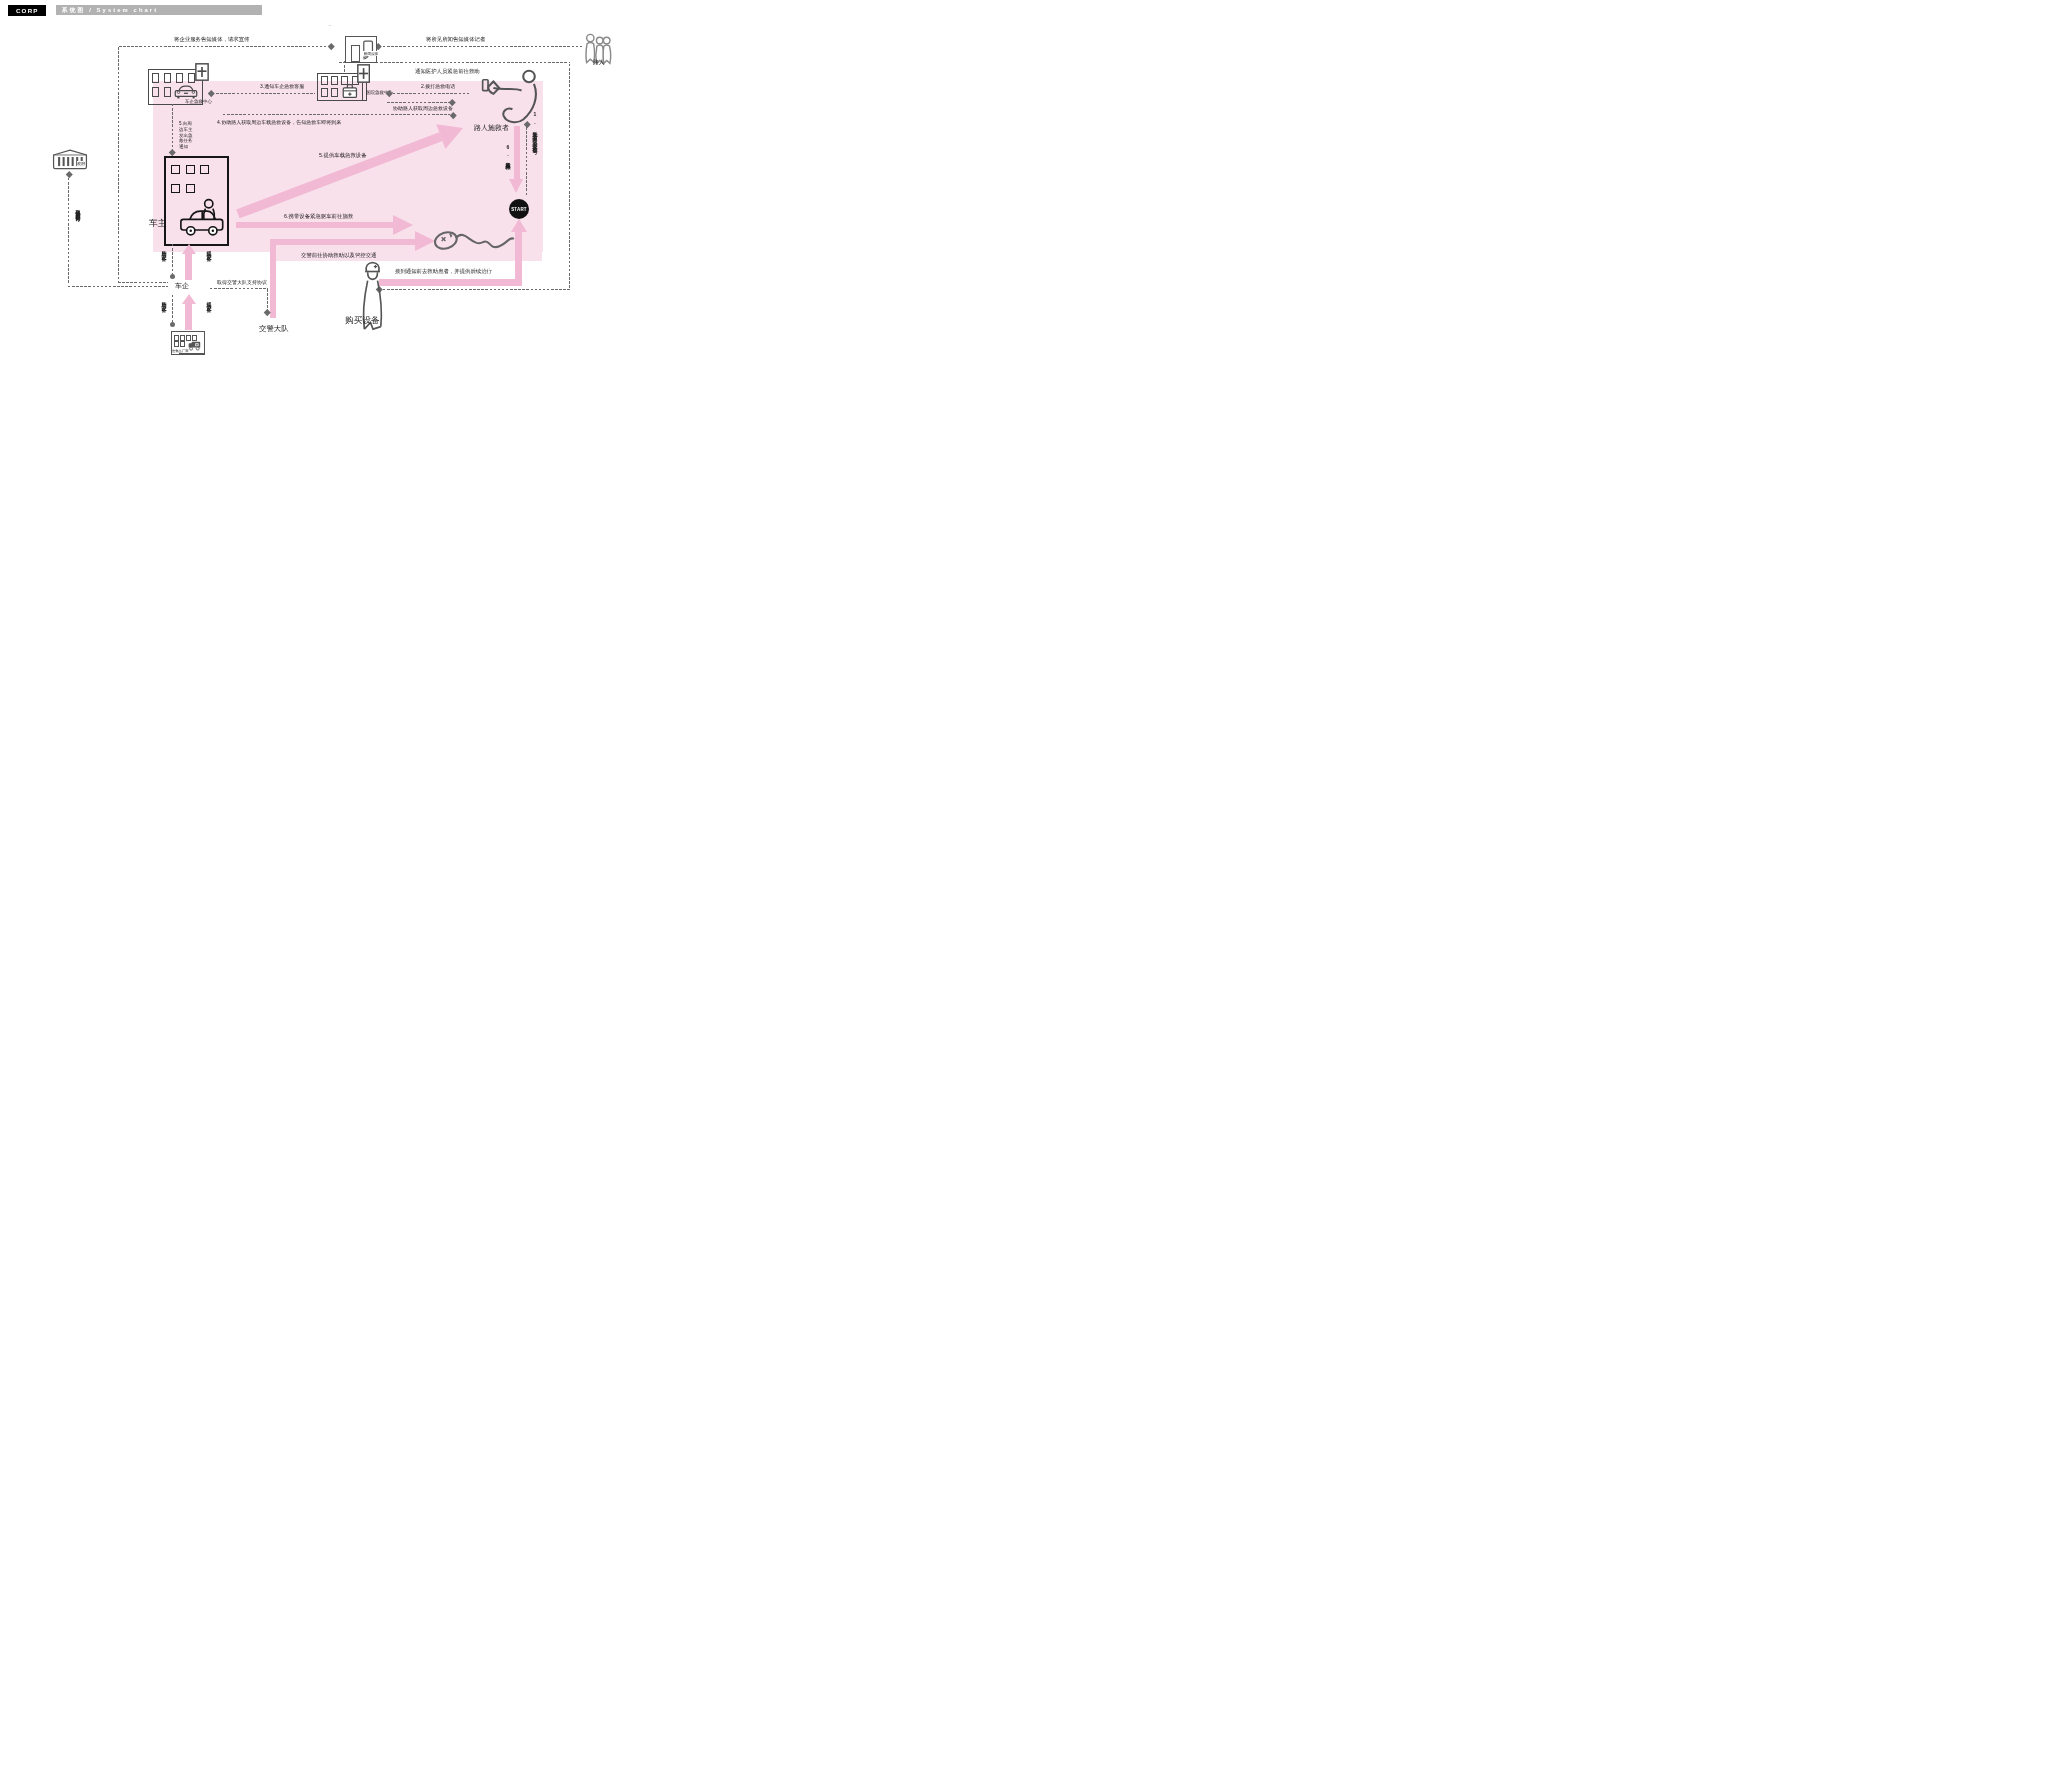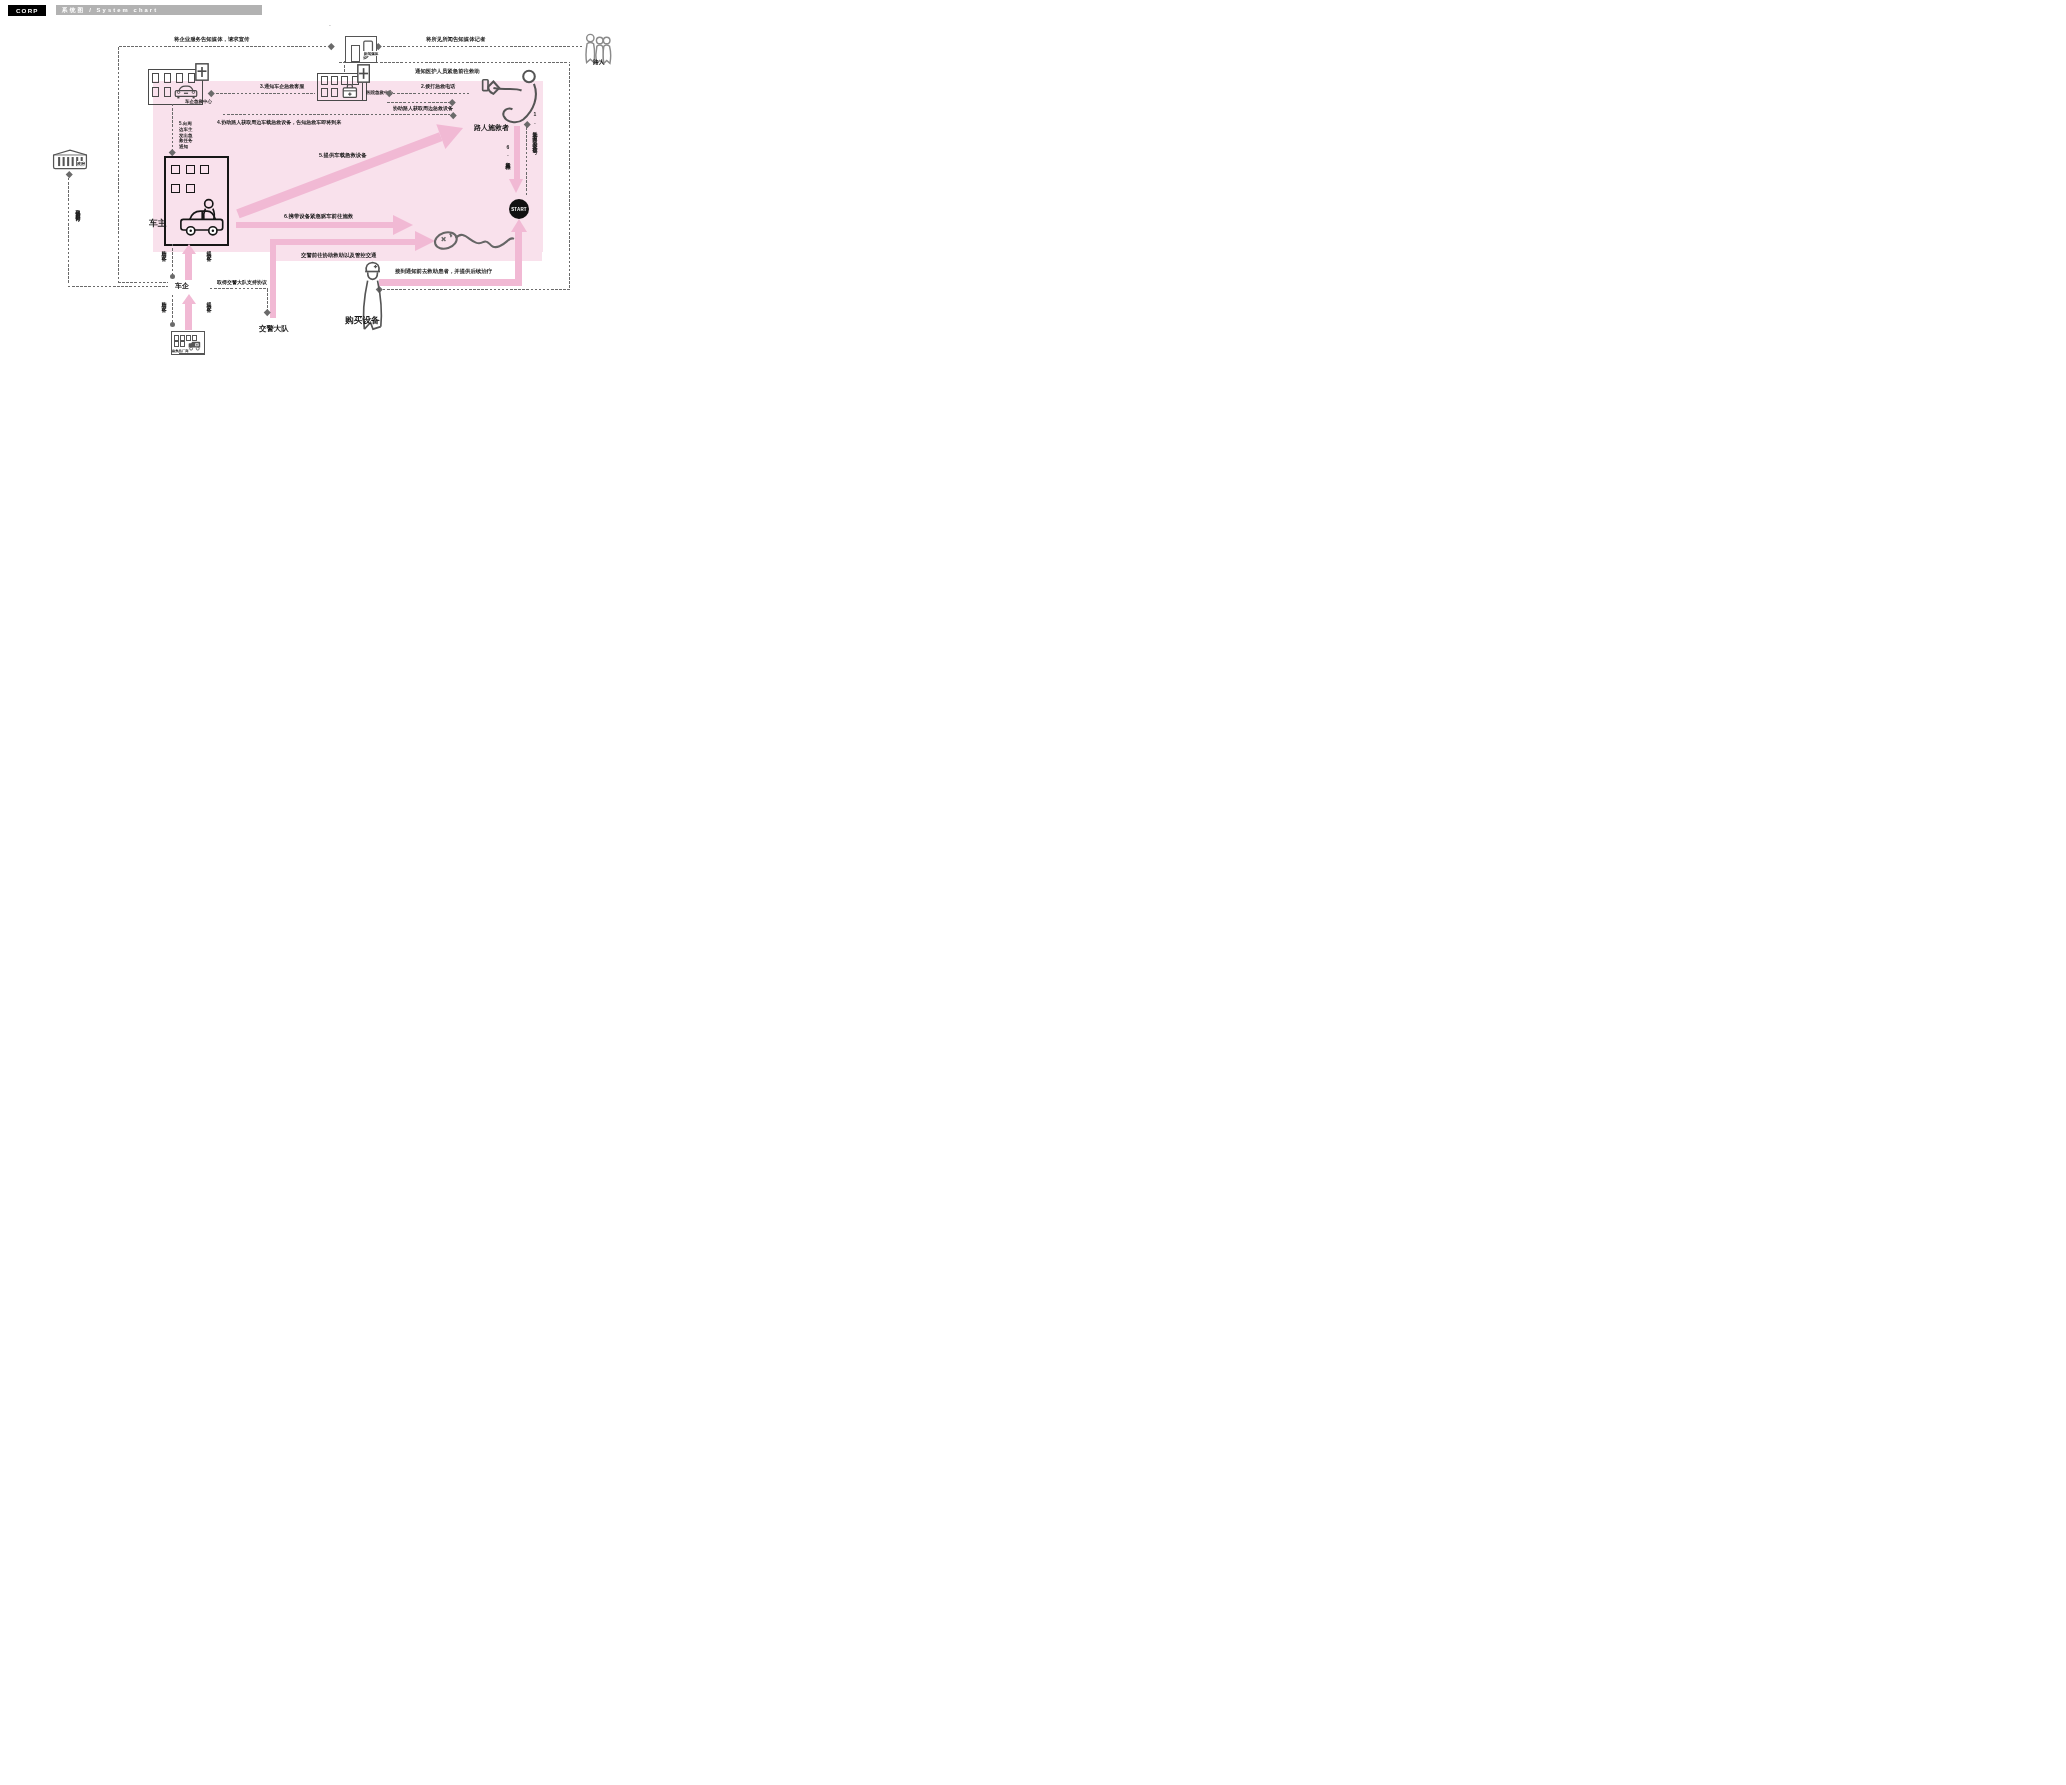--- a/index.html
+++ b/index.html
@@ -1,19 +1,19 @@
 <!DOCTYPE html>
 <html style="font-size:6.6px"><head>
 <meta charset="utf-8">
 <style>
   html,body{margin:0;padding:0;background:#fff;}
   #canvas{position:relative;width:635px;height:357px;background:#ffffff;overflow:hidden;
           font-family:"Liberation Sans","DejaVu Sans",sans-serif;color:#1a1a1a;}
   .abs{position:absolute;}
-  .lbl{font-weight:bold;color:#1a1a1a;white-space:nowrap;}
+  .lbl{font-weight:normal;color:#1a1a1a;white-space:nowrap;}
   .dot-h{height:1.2px;background:repeating-linear-gradient(90deg,#6a6a6a 0 2.5px,transparent 2.5px 4.1px);}
   .dot-v{width:1.2px;background:repeating-linear-gradient(180deg,#6a6a6a 0 2.5px,transparent 2.5px 4.1px);}
   .diamond{width:4.5px;height:4.5px;background:#6a6a6a;transform:rotate(45deg);}
   .dotend{width:5px;height:5px;background:#6a6a6a;border-radius:50%;}
   .pink{background:#f9e1ec;}
   .parrow{background:#f1b9d4;}
   .vtext{writing-mode:vertical-rl;text-orientation:upright;font-weight:bold;line-height:1;}
   .win{position:absolute;border:1.2px solid #4a4a4a;background:transparent;}
   .bwin{position:absolute;border:1.7px solid #161616;background:transparent;}
   .swin{position:absolute;border:0.8px solid #555;background:transparent;}

